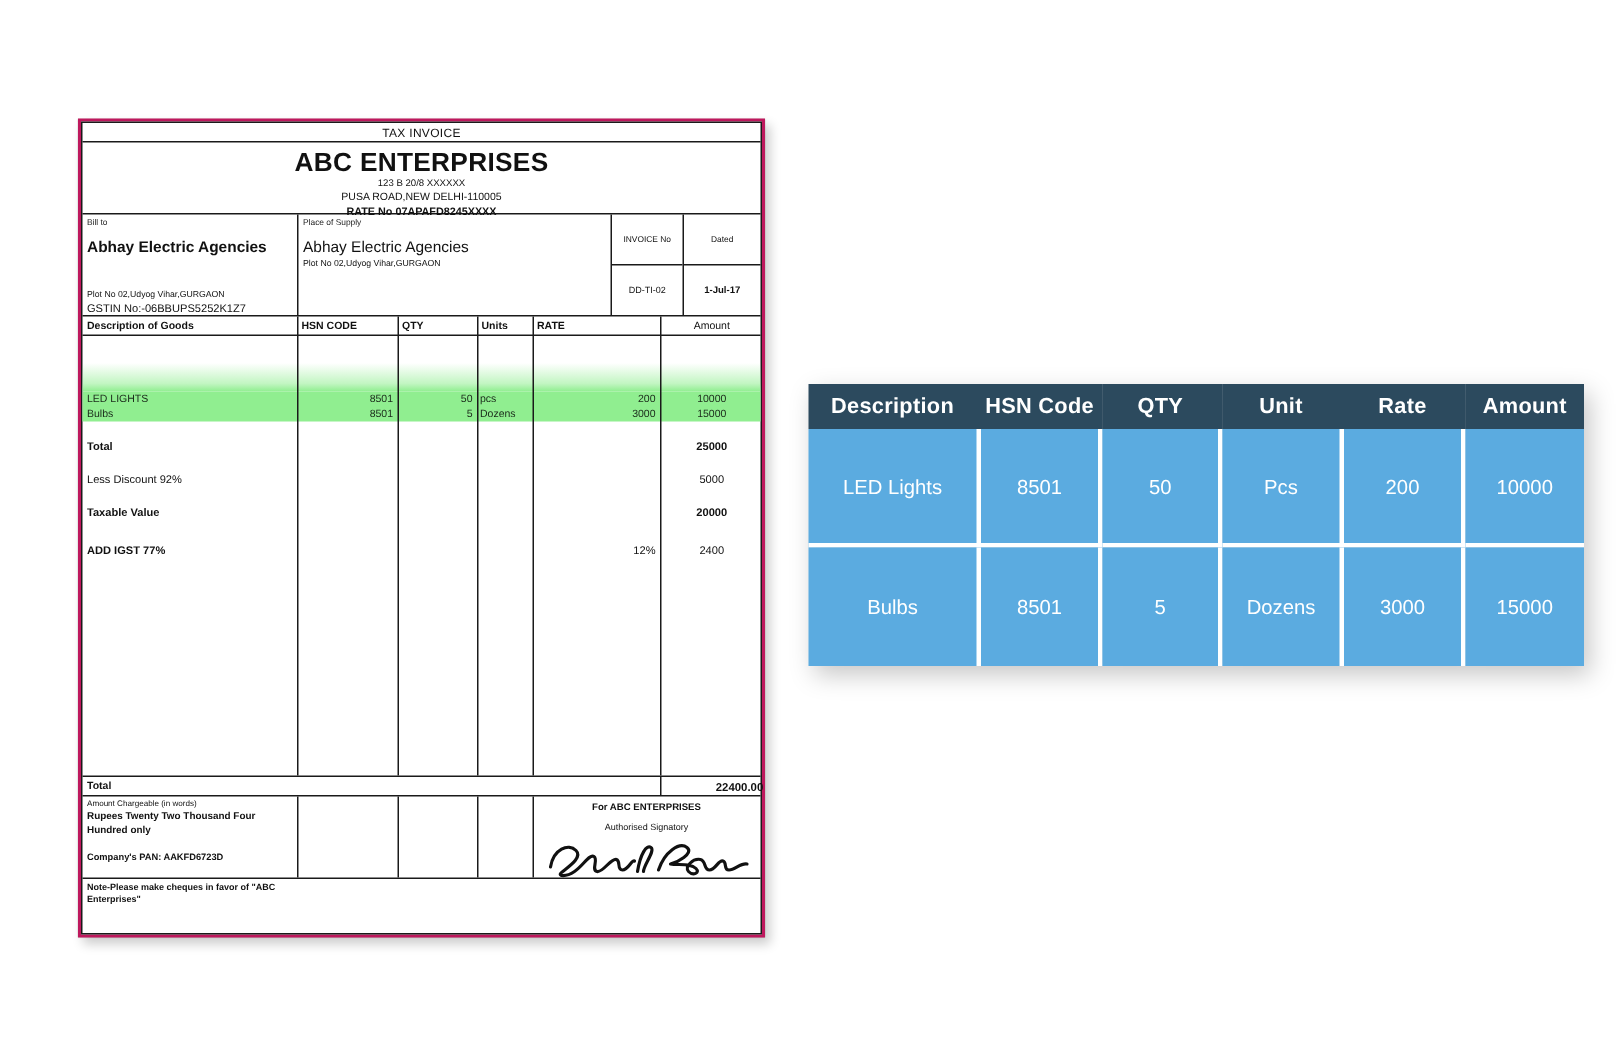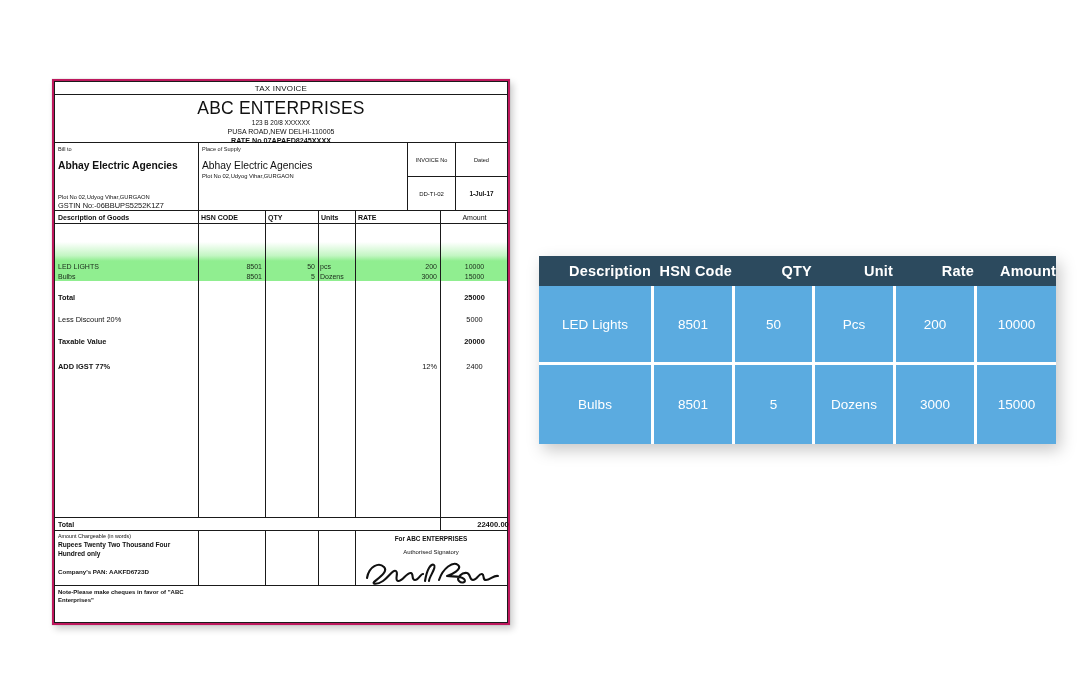--- a/index.html
+++ b/index.html
@@ -29,21 +29,21 @@
 
   .inv-title {
     height: 13px; line-height: 13px;
     text-align: center; font-size: 8px; letter-spacing: .2px;
     border-bottom: 1.2px solid #1a1a1a;
   }
   .inv-head {
     height: 48px; text-align: center; padding-top: 3px;
     border-bottom: 1.2px solid #1a1a1a;
   }
-  .inv-company { font-size: 17.5px; font-weight: normal; letter-spacing: .2px; line-height: 21px; }
+  .inv-company { font-size: 17.5px; font-weight: bold; letter-spacing: .2px; line-height: 21px; }
   .inv-addr1 { font-size: 6.4px; line-height: 8px; }
   .inv-addr2 { font-size: 7px; line-height: 9px; }
   .inv-gstin { font-size: 7.2px; font-weight: bold; line-height: 10px; }
 
   
   .band { position: relative; height: 68px; border-bottom: 1.2px solid #1a1a1a; }
   .cellv { position: absolute; top: 0; bottom: 0; border-left: 1.2px solid #1a1a1a; }
   .lbl-small { font-size: 5.6px; line-height: 8px; color: #222; }
   .party-name { font-size: 10.3px; font-weight: bold; line-height: 13px; }
   .party-name2 { font-size: 10.3px; font-weight: normal; line-height: 13px; }
@@ -94,21 +94,21 @@
   
   .bluewrap {
     position: absolute; left: 539px; top: 256px;
     width: 517px; height: 190px;
     filter: drop-shadow(4px 6px 8px rgba(0,0,0,0.22));
   }
   .btable { width: 100%; border-collapse: separate; border-spacing: 0; table-layout: fixed; }
   .btable th {
     background: #2c4a5e; color: #ffffff;
     font-size: 14.5px; font-weight: bold;
-    height: 30px; text-align: right;
+    height: 30px; text-align: center;
     letter-spacing: .2px;
   }
   .btable td {
     background: #5babe0; color: #ffffff;
     font-size: 13.5px; text-align: center;
     height: 79px; vertical-align: middle;
     border-right: 3px solid #ffffff;
     border-bottom: 3px solid #ffffff;
   }
   .btable tr td:last-child { border-right: none; }
@@ -187,21 +187,21 @@
         <div class="gline" style="left:3px;top:61px;">Bulbs</div>
         <div class="gline" style="left:143px;top:61px;width:64px;text-align:right;">8501</div>
         <div class="gline" style="left:210px;top:61px;width:50px;text-align:right;">5</div>
         <div class="gline" style="left:265px;top:61px;">Dozens</div>
         <div class="gline" style="left:303px;top:61px;width:79px;text-align:right;">3000</div>
         <div class="gline" style="left:385px;top:61px;width:69px;text-align:center;">15000</div>
 
         <div class="tline b" style="left:3px;top:81px;">Total</div>
         <div class="tline b" style="left:385px;top:81px;width:69px;text-align:center;">25000</div>
 
-        <div class="tline" style="left:3px;top:103px;">Less Discount 20%</div>
+        <div class="tline" style="left:3px;top:103px;">Less Discount 92%</div>
         <div class="tline" style="left:385px;top:103px;width:69px;text-align:center;">5000</div>
 
         <div class="tline b" style="left:3px;top:125px;">Taxable Value</div>
         <div class="tline b" style="left:385px;top:125px;width:69px;text-align:center;">20000</div>
 
         <div class="tline b" style="left:3px;top:150px;">ADD IGST 77%</div>
         <div class="tline" style="left:303px;top:150px;width:79px;text-align:right;">12%</div>
         <div class="tline" style="left:385px;top:150px;width:69px;text-align:center;">2400</div>
       </div>
 

